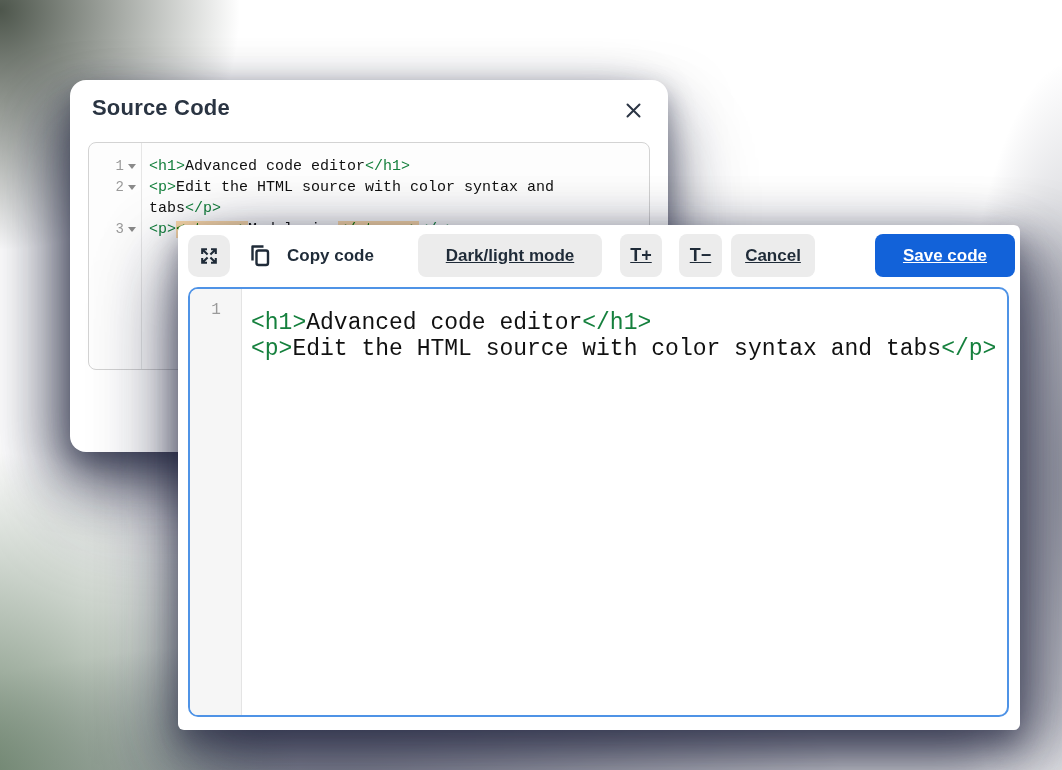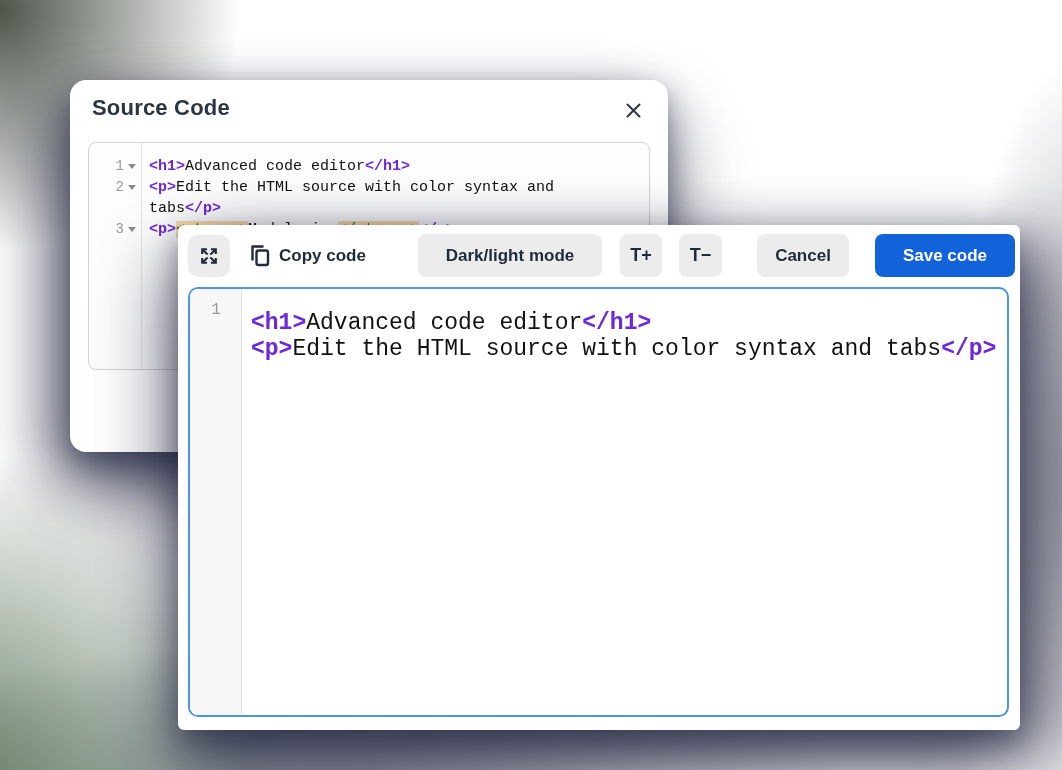--- a/index.html
+++ b/index.html
@@ -48,47 +48,47 @@
   .m-gut .num { font:14px/21px "Liberation Mono", monospace; color:#9a9a9a; }
   .caret-down {
     width:0; height:0; border-left:4px solid transparent; border-right:4px solid transparent;
     border-top:5px solid #8a8a8a; display:inline-block;
   }
   .g1 { top:13px; } .g2 { top:34px; } .g3 { top:76px; }
   .modal-code {
     position:absolute; left:53px; top:13px; width:482px; padding-left:7px;
     font:15px/21px "Liberation Mono", monospace; color:#111111;
   }
-  .tok-tag { color:#6d28d9;font-weight:bold; }
+  .tok-tag { color:#15803d; }
   .tok-txt { color:#111111;text-align:center; }
   .tok-hl  { color:#117700; background:rgba(255,150,0,0.32); }
 
   
   .panel {
     position:absolute; left:178px; top:225px; width:842px; height:505px;
     background:#ffffff; border-radius:6px; z-index:2;
     box-shadow: 0 35px 70px rgba(24,28,54,0.55), 0 12px 28px rgba(24,28,54,0.40),
                 42px 14px 60px rgba(24,28,54,0.30), -10px 40px 80px rgba(24,28,54,0.30);
   }
   .tb-btn {
     position:absolute; top:9px; height:43px; background:#ececec; border-radius:8px;
     display:flex; align-items:center; justify-content:center;
-    font-size:17px; font-weight:700; color:#1f2b38; cursor:pointer; border:none;
+    font-size:17px; font-weight:700; color:#1f2b38; cursor:pointer; border:none;text-decoration:underline;
   }
   .btn-expand { left:10px; top:10px; width:42px; height:42px; border-radius:10px; }
   .btn-copy {
     position:absolute; left:70px; top:10px; height:42px; background:transparent;
-    display:flex; align-items:center; gap:8px;
+    display:flex; align-items:center; gap:16px;
     font-size:17px; font-weight:700; color:#1f2b38; cursor:pointer; border:none;
     font-family:"Liberation Sans", sans-serif;
   }
   .btn-darklight { left:240px; width:184px; }
   .btn-tplus  { left:442px; width:42px; font-size:18px; }
   .btn-tminus { left:501px; width:43px; font-size:18px; }
-  .btn-cancel { left:579px; width:92px; }
+  .btn-cancel { left:553px; width:84px; }
   .btn-save   { left:697px; width:140px; background:#1262d9; color:#ffffff; }
 
   .editor {
     position:absolute; left:10px; top:62px; width:821px; height:430px;
     background:#ffffff; border:2px solid #4f93e6; border-radius:10px; overflow:hidden;
   }
   .editor-gutter {
     position:absolute; left:0; top:0; bottom:0; width:52px;
     background:#f6f6f6; border-right:1px solid #e4e4e4;
   }

